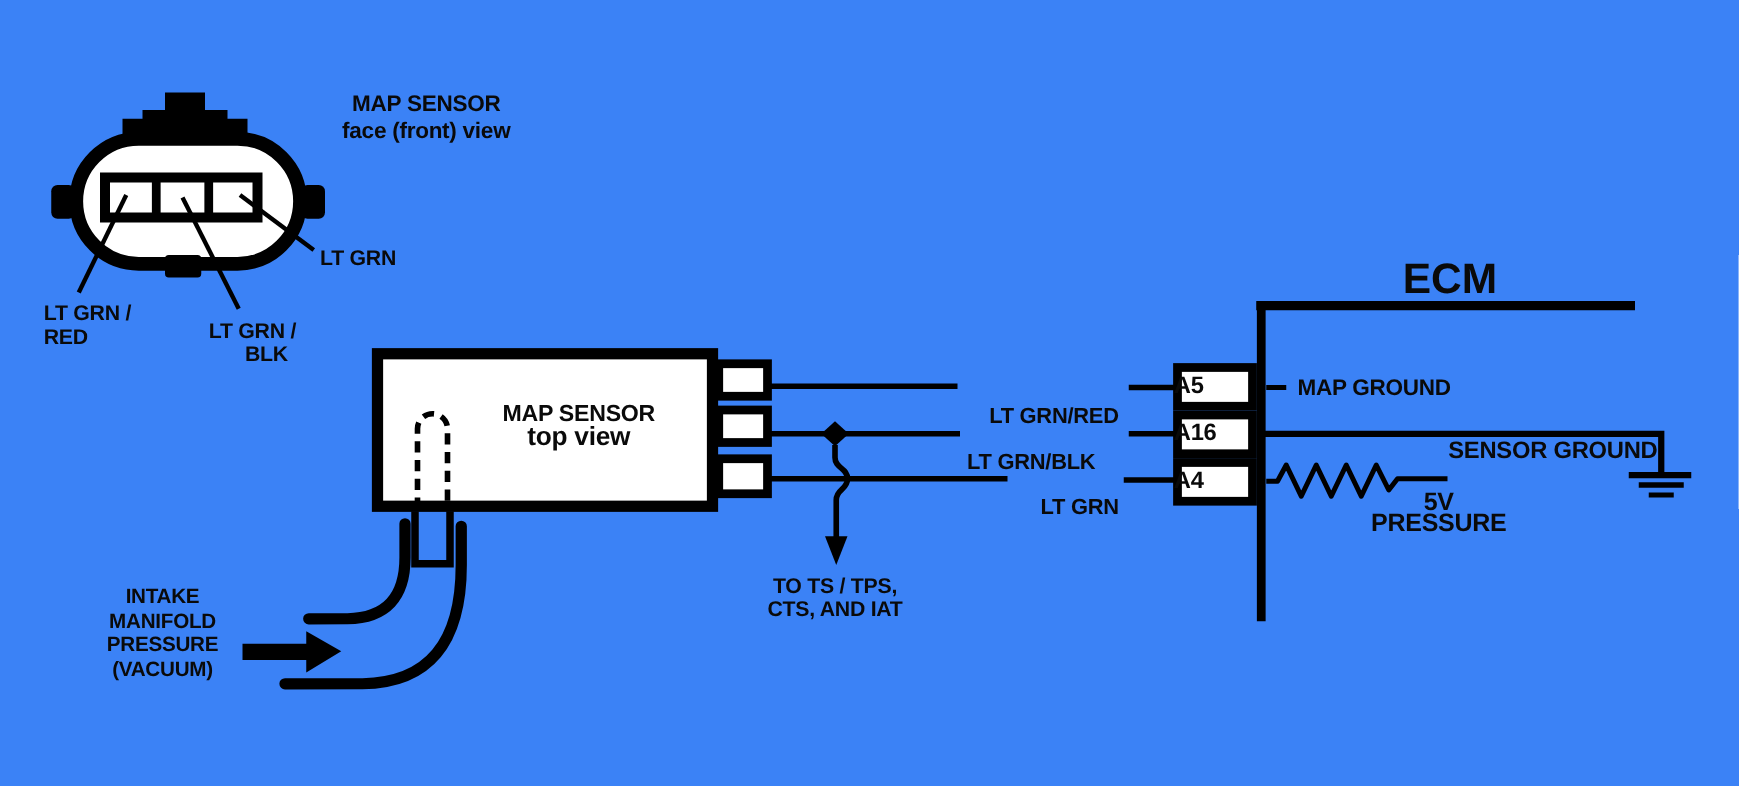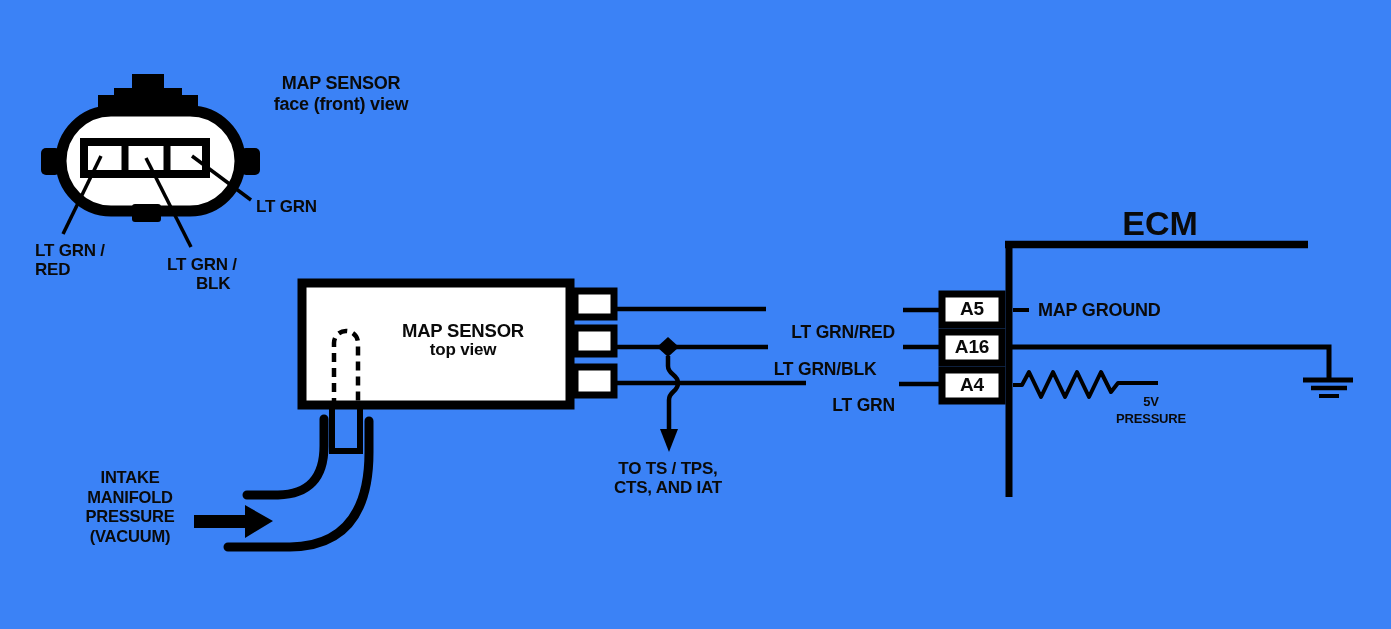--- a/index.html
+++ b/index.html
@@ -19,29 +19,29 @@
     letter-spacing:-0.2px;
     white-space:nowrap;
     line-height:1.1;
   }
   .t-title{left:228px;top:73px;width:226px;font-size:18px;line-height:21px;text-align:center;}
   .t-ltgrn{left:256px;top:198px;font-size:17px;}
   .t-ltgrnred{left:35px;top:241px;font-size:17px;line-height:19px;}
   .t-ltgrnblk{left:167px;top:255px;font-size:17px;line-height:19px;}
   .t-ltgrnblk .l2{padding-left:29px;}
   .t-sensor{left:368px;top:320px;width:190px;text-align:center;font-size:18.5px;line-height:21px;}
-  .t-sensor .l2{font-size:17px;line-height:17px;}
+  .t-sensor .l2{font-size:21px;line-height:17px;}
   .wirelbl{left:755px;width:140px;text-align:right;font-size:17.5px;margin-top:23px;}
   .w1{top:300px;} .w2{top:337px;text-align:center;} .w3{top:373px;}
-  .pinlbl{left:939px;width:66px;height:38px;line-height:38px;text-align:center;font-size:19px;}
+  .pinlbl{left:939px;width:66px;height:38px;line-height:38px;text-align:left;font-size:19px;}
   .pA5{top:290px;} .pA16{top:328px;} .pA4{top:366px;}
   .t-ecm{left:1110px;top:205px;width:100px;text-align:center;font-size:34px;letter-spacing:0;}
   .t-mapsignal{left:1038px;top:301px;font-size:18px;}
   .t-sensorground{left:1146px;top:351px;width:180px;text-align:right;font-size:19px;}
-  .t-ref{left:1094px;top:394px;width:114px;text-align:center;font-size:13px;line-height:16.5px;}
+  .t-ref{left:1094px;top:394px;width:114px;text-align:center;font-size:20px;line-height:16.5px;}
   .t-branch{left:598px;top:459px;width:140px;text-align:center;font-size:17px;line-height:19px;}
   .t-intake{left:60px;top:468px;width:140px;text-align:center;font-size:16.5px;line-height:19.5px;}
 </style>
 </head>
 <body>
 
 <div id="stage">
 
   <svg id="artwork" width="1391" height="629" viewBox="0 0 1391 629">
 
@@ -119,20 +119,21 @@
   <div class="lbl wirelbl w1">LT GRN/RED</div>
   <div class="lbl wirelbl w2">LT GRN/BLK</div>
   <div class="lbl wirelbl w3">LT GRN</div>
 
   <div class="lbl pinlbl pA5">A5</div>
   <div class="lbl pinlbl pA16">A16</div>
   <div class="lbl pinlbl pA4">A4</div>
 
   <div class="lbl t-ecm">ECM</div>
   <div class="lbl t-mapsignal">MAP GROUND</div>
+  <div class="lbl t-sensorground">SENSOR GROUND</div>
 
   <div class="lbl t-ref">
     <div>5V</div>
     <div>PRESSURE</div>
   </div>
 
   <div class="lbl t-branch">
     <div>TO TS / TPS,</div>
     <div>CTS, AND IAT</div>
   </div>

